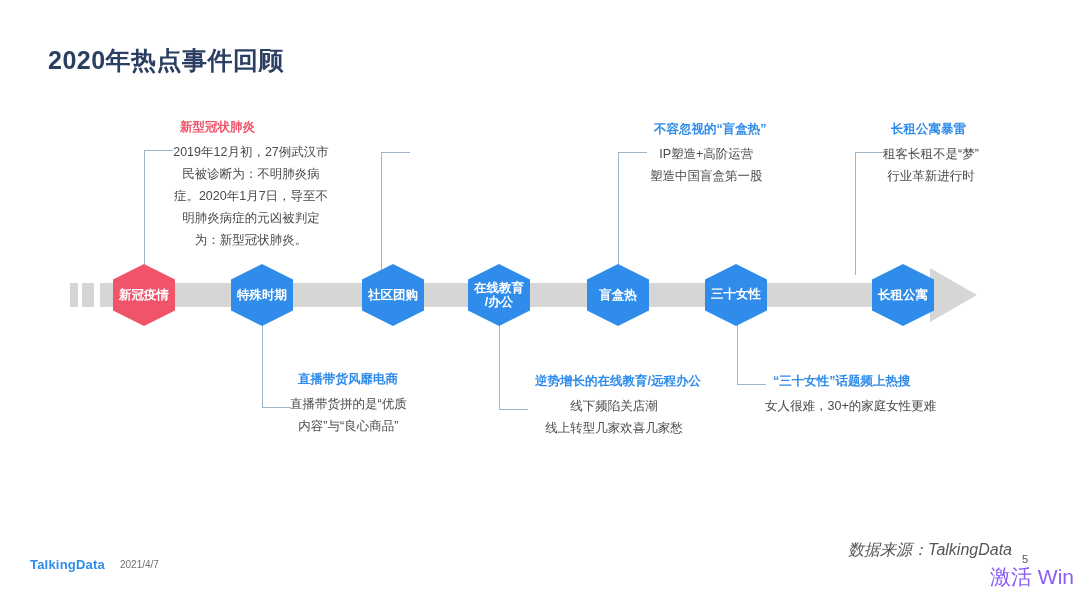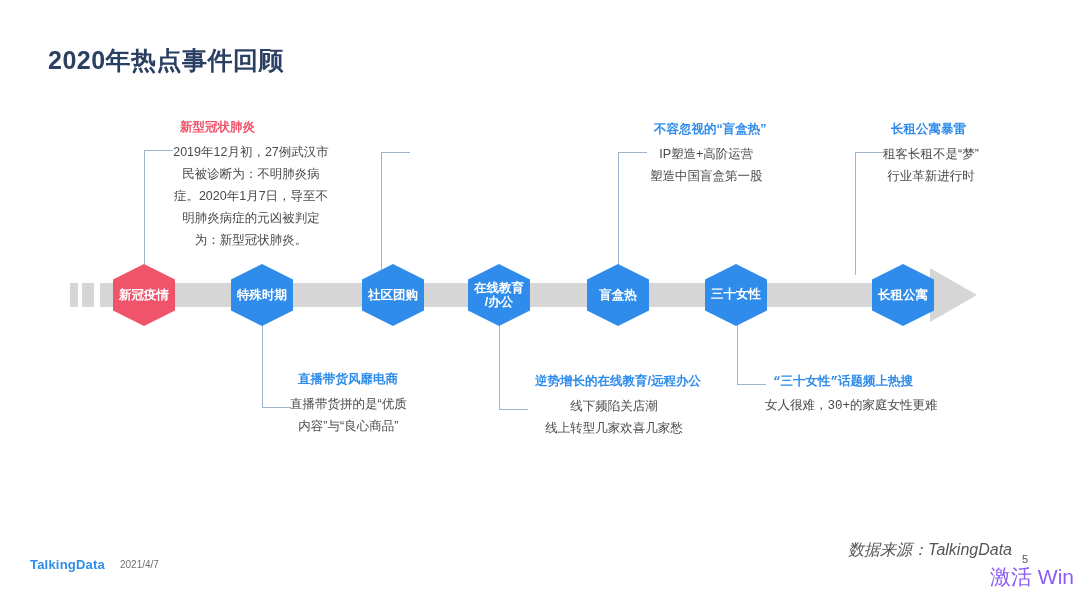--- a/index.html
+++ b/index.html
@@ -237,21 +237,21 @@
   </div>
 
   <div class="annot" style="left:527px; top:373px;">
     <div class="annot-title">逆势增长的在线教育/远程办公</div>
     <div class="annot-body">
       <div class="ln">线下频陷关店潮</div>
       <div class="ln">线上转型几家欢喜几家愁</div>
     </div>
   </div>
 
-  <div class="annot" style="left:765px; top:373px;font-family:Liberation Mono, monospace;">
+  <div class="annot" style="left:765px; top:373px;">
     <div class="annot-title">“三十女性”话题频上热搜</div>
     <div class="annot-body">
       <div class="ln">女人很难，30+的家庭女性更难</div>
     </div>
   </div>
 
   <div class="logo">TalkingData</div>
   <div class="logo-date">2021/4/7</div>
   <div class="source-note">数据来源：TalkingData</div>
   <div class="page-num">5</div>

